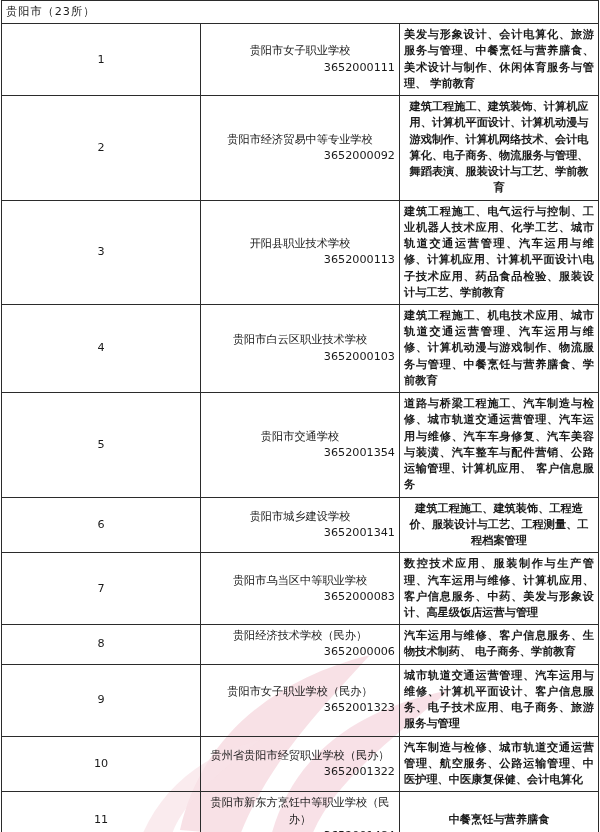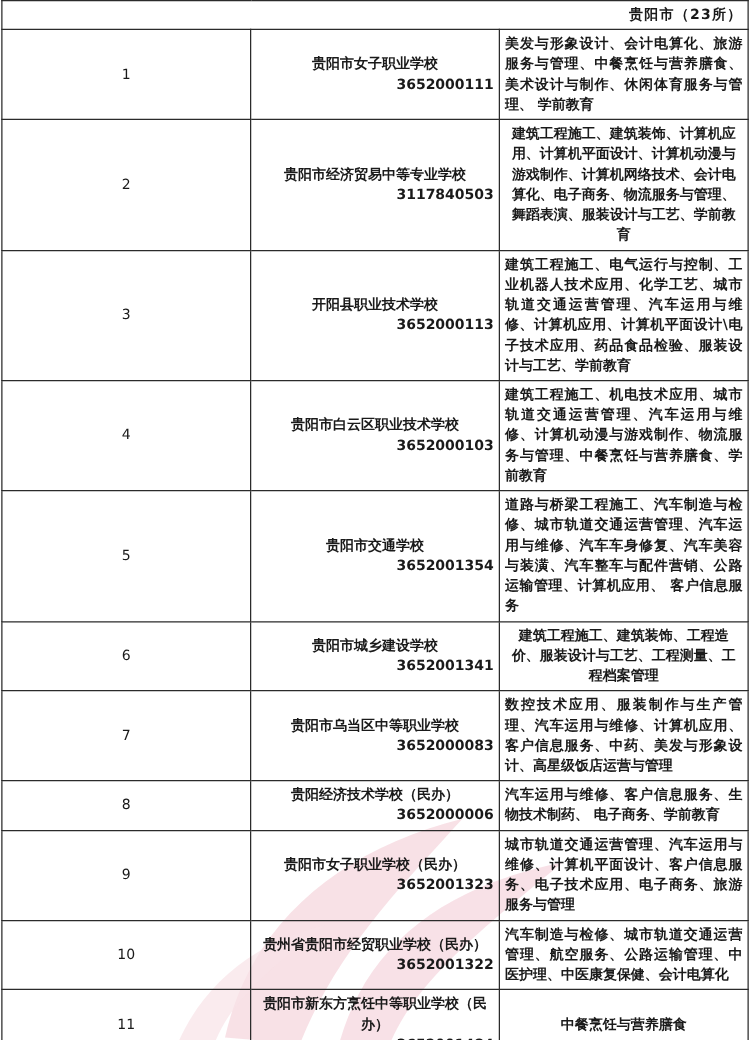--- a/index.html
+++ b/index.html
@@ -38,28 +38,28 @@
   table.sheet td, table.sheet th {
     border: 1px solid #2b2b2b;
     padding: 3px 4px;
     font-size: 11.2px;
     line-height: 1.45;
     color: #1a1a1a;
     vertical-align: middle;
     background: transparent;
   }
   .title-cell {
-    text-align: right;
-    font-weight: bold;
+    text-align: left;
+    font-weight: normal;
     font-size: 14px;
     letter-spacing: 1px;
     padding: 4px 0 5px 0;
   }
   .col-idx { width: 30px; text-align: center; }
-  .col-school { width: 176px; text-align: center; font-weight: bold; }
+  .col-school { width: 176px; text-align: center; }
   .col-majors { width: 386px; text-align: left; font-weight: bold; }
   .school-name {
     display: block;
     text-align: center;
   }
   .school-code {
     display: block;
     text-align: right;
   }
   .majors {
@@ -95,21 +95,21 @@
         </td>
         <td class="col-majors">
           <span class="majors">美发与形象设计、会计电算化、旅游服务与管理、中餐烹饪与营养膳食、美术设计与制作、休闲体育服务与管理、 学前教育</span>
         </td>
       </tr>
 
       <tr>
         <td class="col-idx">2</td>
         <td class="col-school">
           <span class="school-name">贵阳市经济贸易中等专业学校</span>
-          <span class="school-code">3117840503</span>
+          <span class="school-code">3652000092</span>
         </td>
         <td class="col-majors">
           <span class="majors center">建筑工程施工、建筑装饰、计算机应用、计算机平面设计、计算机动漫与游戏制作、计算机网络技术、会计电算化、电子商务、物流服务与管理、舞蹈表演、服装设计与工艺、学前教育</span>
         </td>
       </tr>
 
       <tr>
         <td class="col-idx">3</td>
         <td class="col-school">
           <span class="school-name">开阳县职业技术学校</span>

